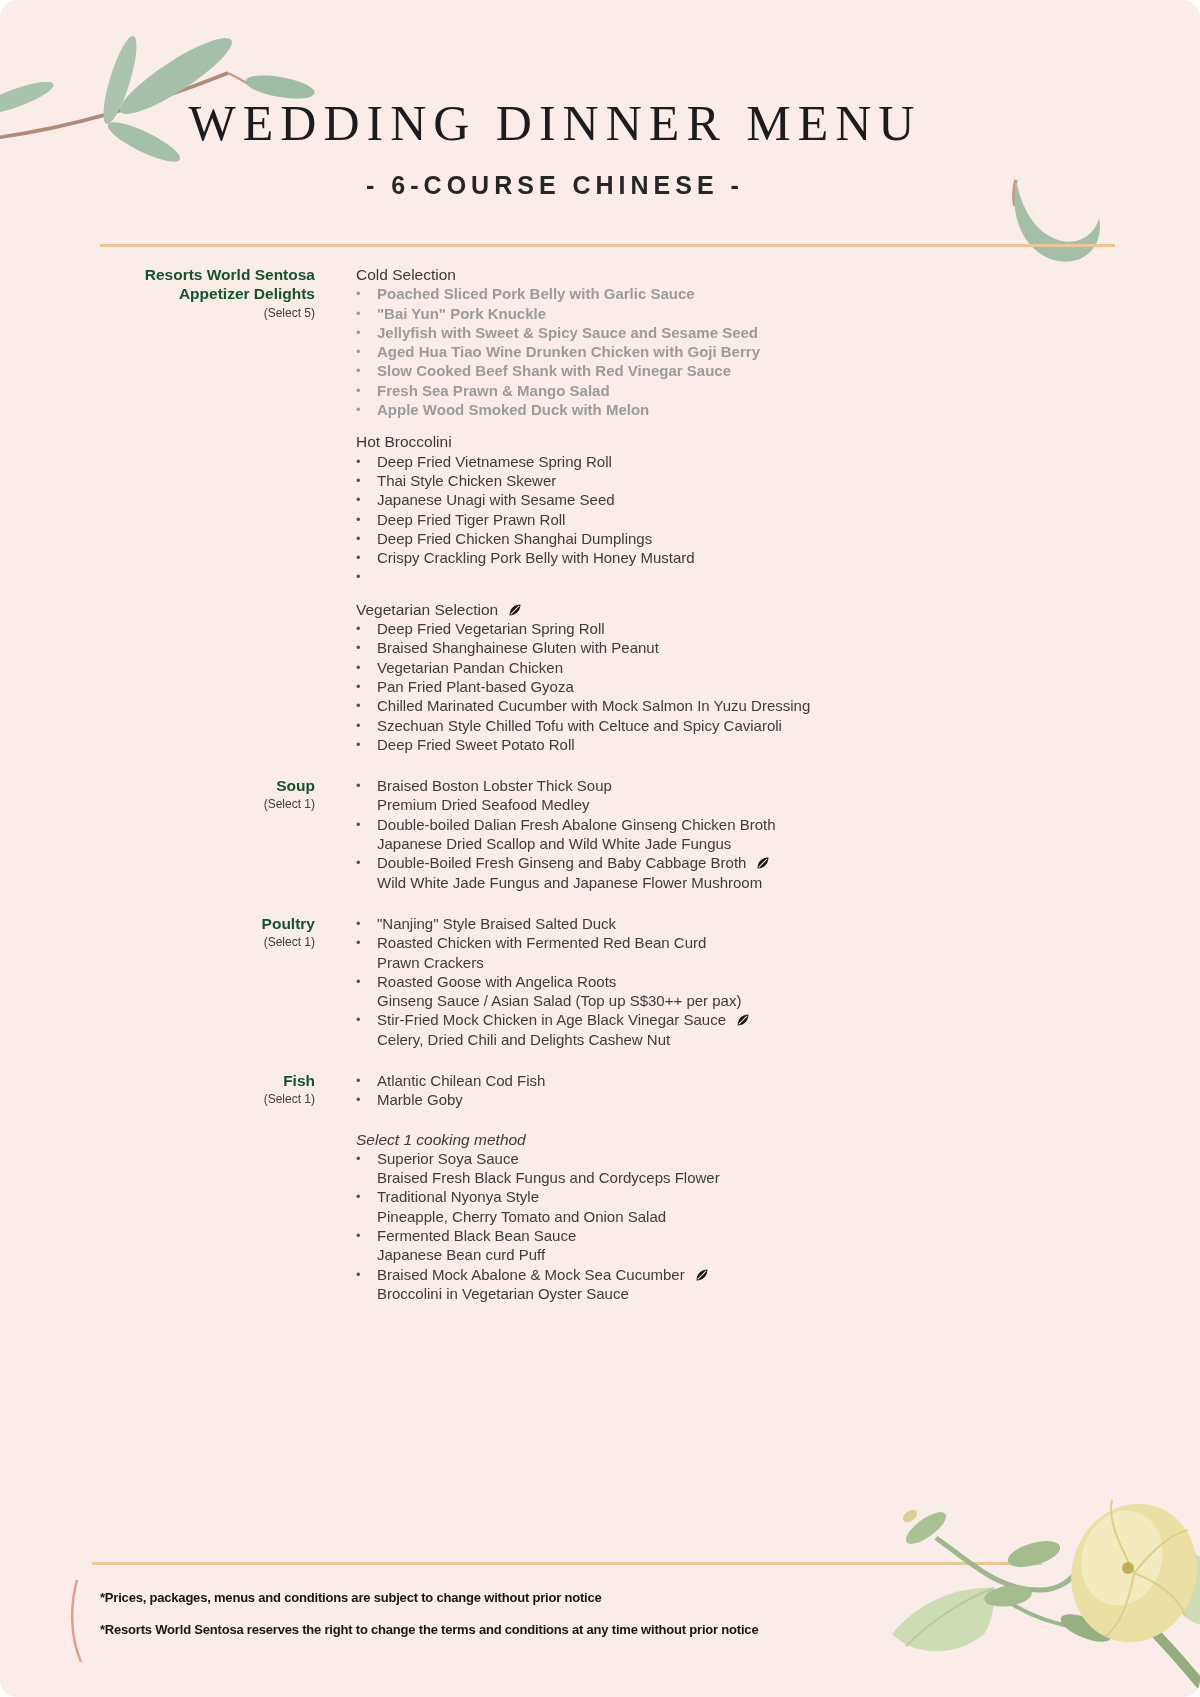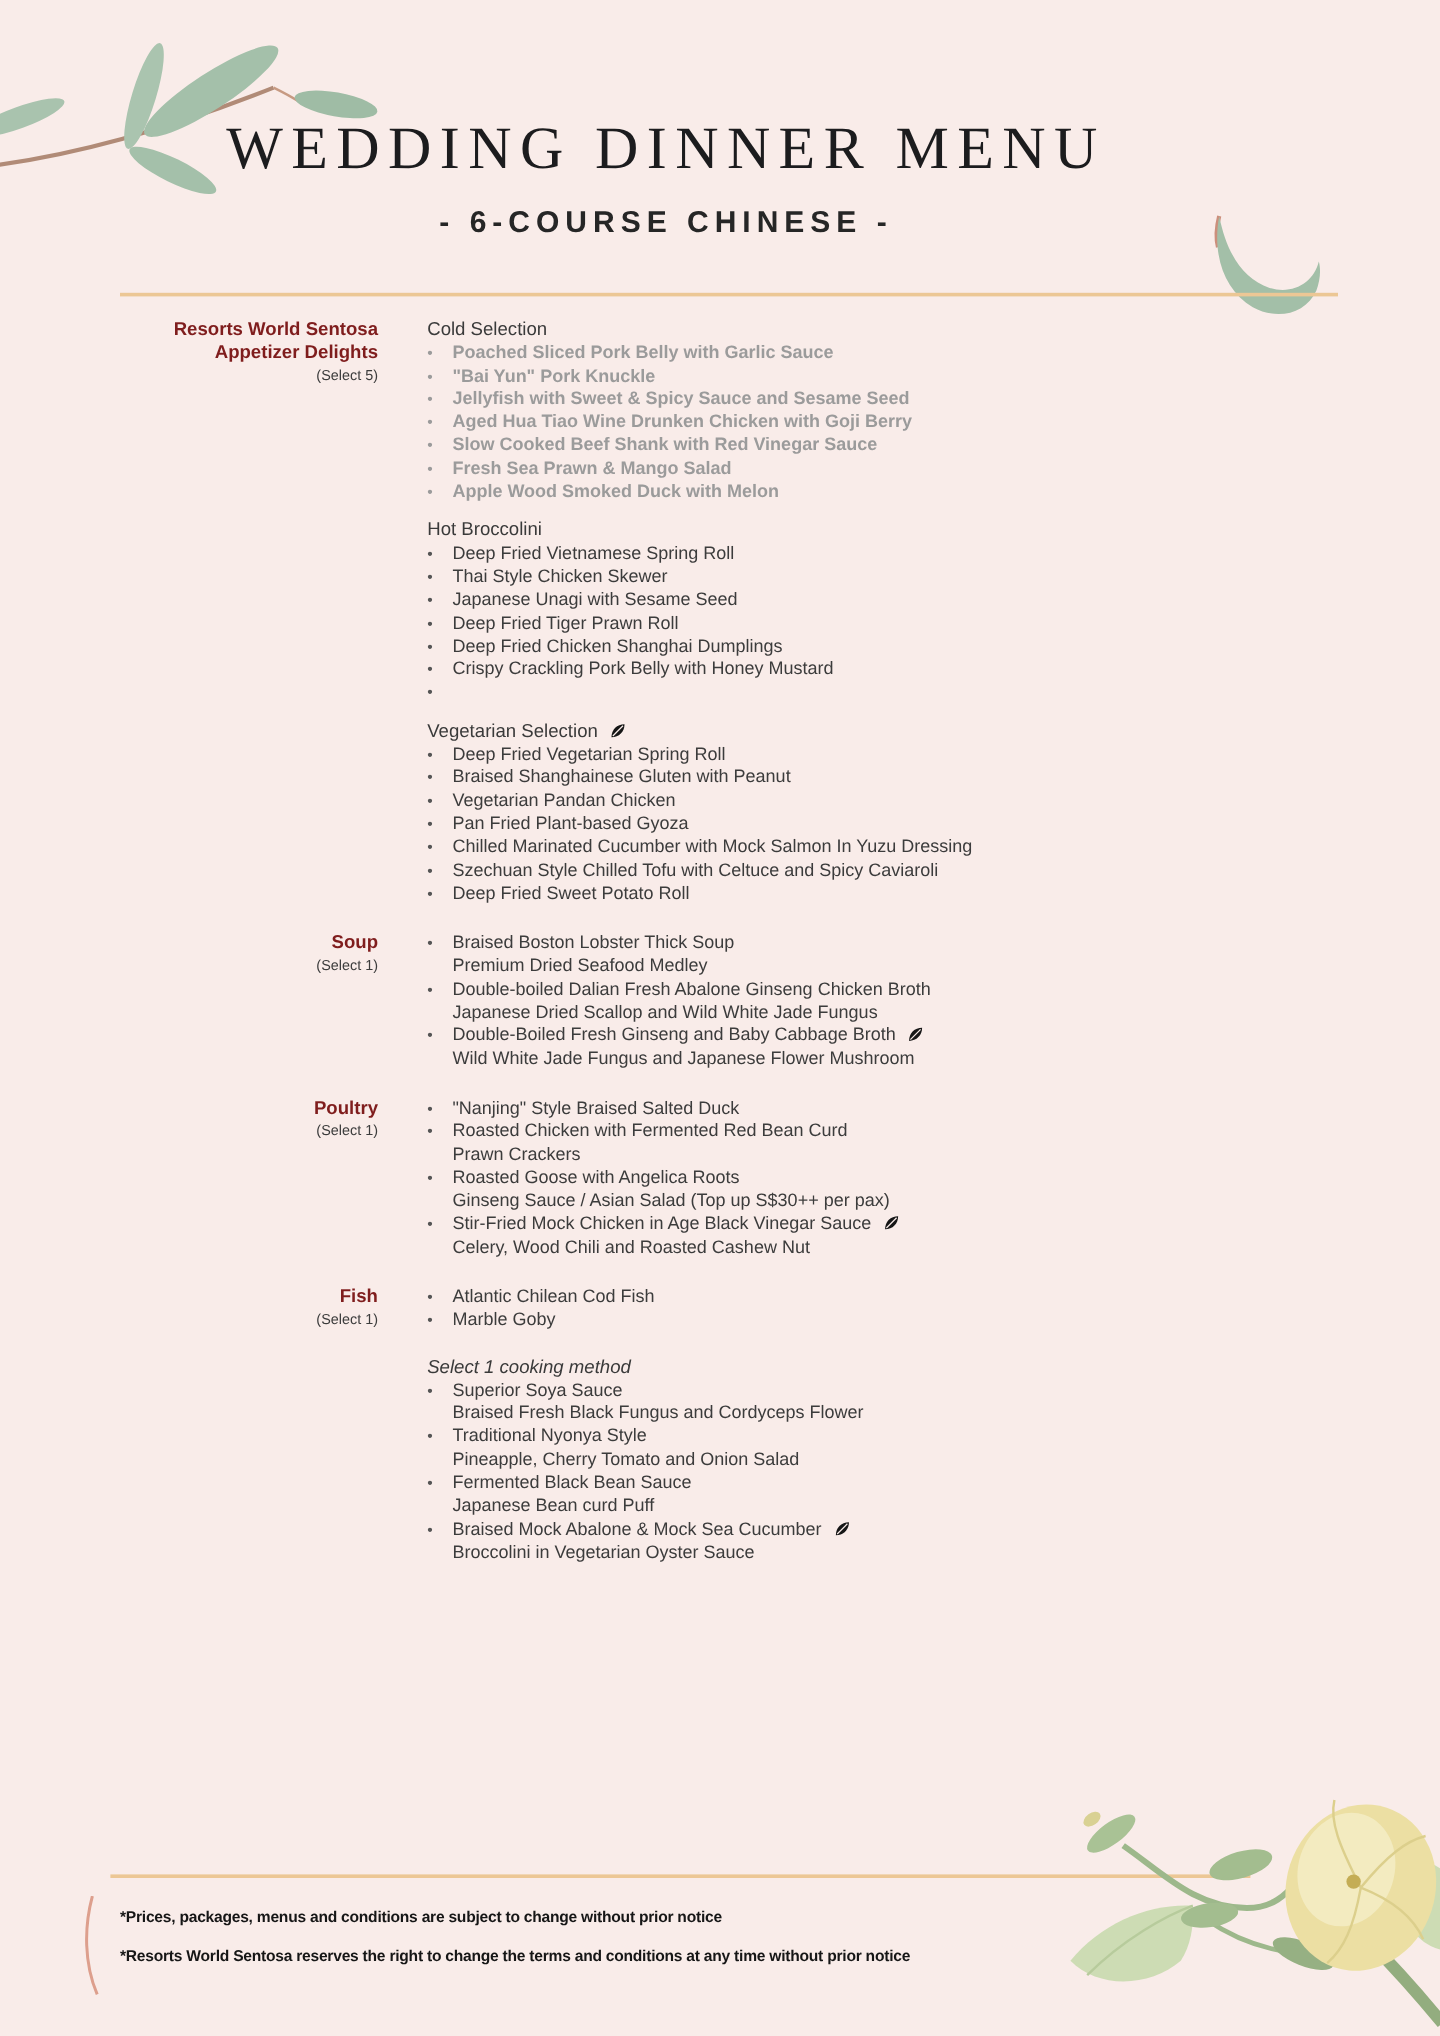--- a/index.html
+++ b/index.html
@@ -1,20 +1,21 @@
 <!DOCTYPE html>
 <html><head>
 <meta charset="utf-8">
 <style>
   html,body { margin:0; padding:0; }
   .page {
     position:relative; width:1200px; height:1697px;
     background:#f9ece9; overflow:hidden;
     font-family:"Liberation Sans", sans-serif;
     color:#3c3c3c;
+    border-radius:17px;
   }
   
   .header { position:relative; padding-top:92px; }
   .title {
     width:930px; margin:0 0 0 90px; text-align:center;
     font-family:"Liberation Serif", serif;
     font-size:50px; line-height:62px; letter-spacing:7px;
     color:#1c1c1e; font-weight:normal; white-space:nowrap;
   }
   .subtitle {
@@ -24,21 +25,21 @@
   }
   .rule-top {
     margin:44px 0 0 100px; width:1015px; height:3px;
     background:#ecc795; border:none;
   }
   
   .menu-body { margin-top:18px; }
   .menu-section { display:grid; grid-template-columns:315px 1fr; }
   .menu-section + .menu-section { margin-top:22px; }
   .label-col { text-align:right; padding-right:0; }
-  .label-bold { font-weight:bold; color:#7f1d1d; font-size:15.5px; line-height:19.3px; }
+  .label-bold { font-weight:bold; color:#14532d; font-size:15.5px; line-height:19.3px; }
   .label-note { color:#3c3c3c; font-size:12px; line-height:19.3px; }
   .content-col { padding-left:41px; }
   .group + .group { margin-top:13px; }
   .group.gap-lg { margin-top:20px; }
   .group-heading {
     font-size:15.5px; line-height:19.3px; color:#3a3a3a;
   }
   .group-heading .heading-text { text-underline-offset:3px; }
   .group-heading.italic { font-style:italic; }
   .group-heading.italic .heading-text { text-decoration:none; }
@@ -309,21 +310,21 @@
                   <span class="line2">Ginseng Sauce / Asian Salad (Top up S$30++ per pax)</span>
                 </span>
               </li>
               <li class="item">
                 <span class="bullet">•</span>
                 <span class="item-lines">
                   <span class="line1">Stir-Fried Mock Chicken in Age Black Vinegar Sauce<svg class="leaf" viewBox="0 0 20 20">
                       <path d="M3.2 16.8 C 3.2 8.5, 9 3.2, 16.8 3.2 C 16.8 11, 11 16.8, 3.2 16.8 Z" fill="#161616"></path>
                       <path d="M4.6 15.4 L 15.2 4.8" stroke="#f9ece9" stroke-width="1.3" fill="none"></path>
                     </svg></span>
-                  <span class="line2">Celery, Wood Chili and Roasted Cashew Nut</span>
+                  <span class="line2">Celery, Dried Chili and Delights Cashew Nut</span>
                 </span>
               </li>
             </ul>
           </div>
         </div>
       </section>
       <section class="menu-section">
         <div class="label-col">
           <div class="label-bold">Fish</div>
           <div class="label-note">(Select 1)</div>

